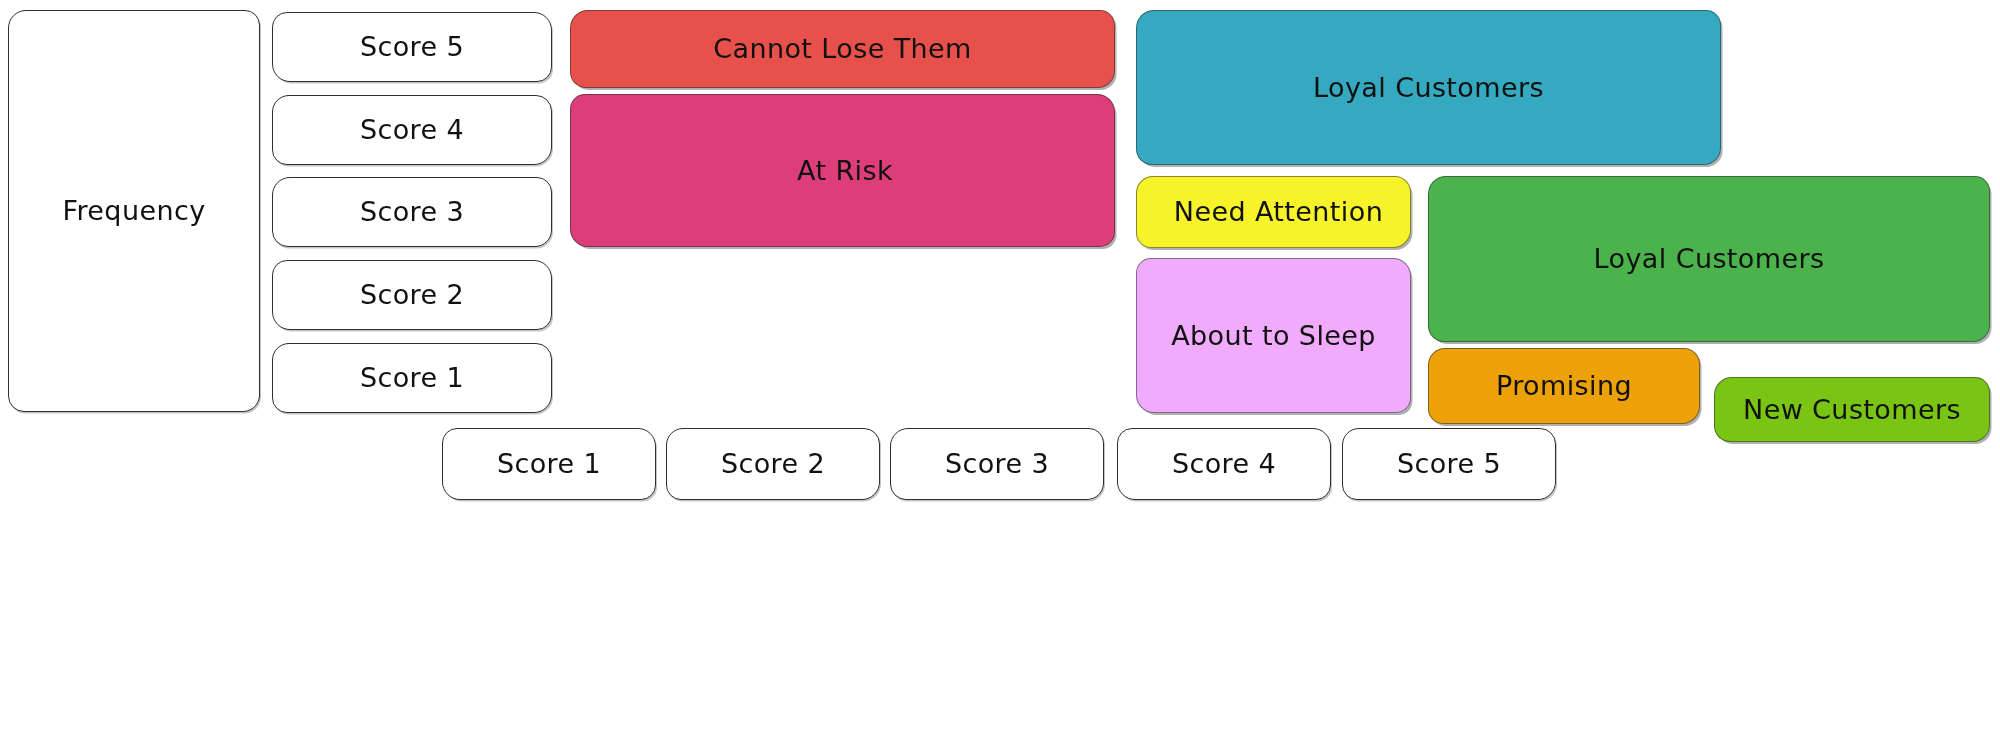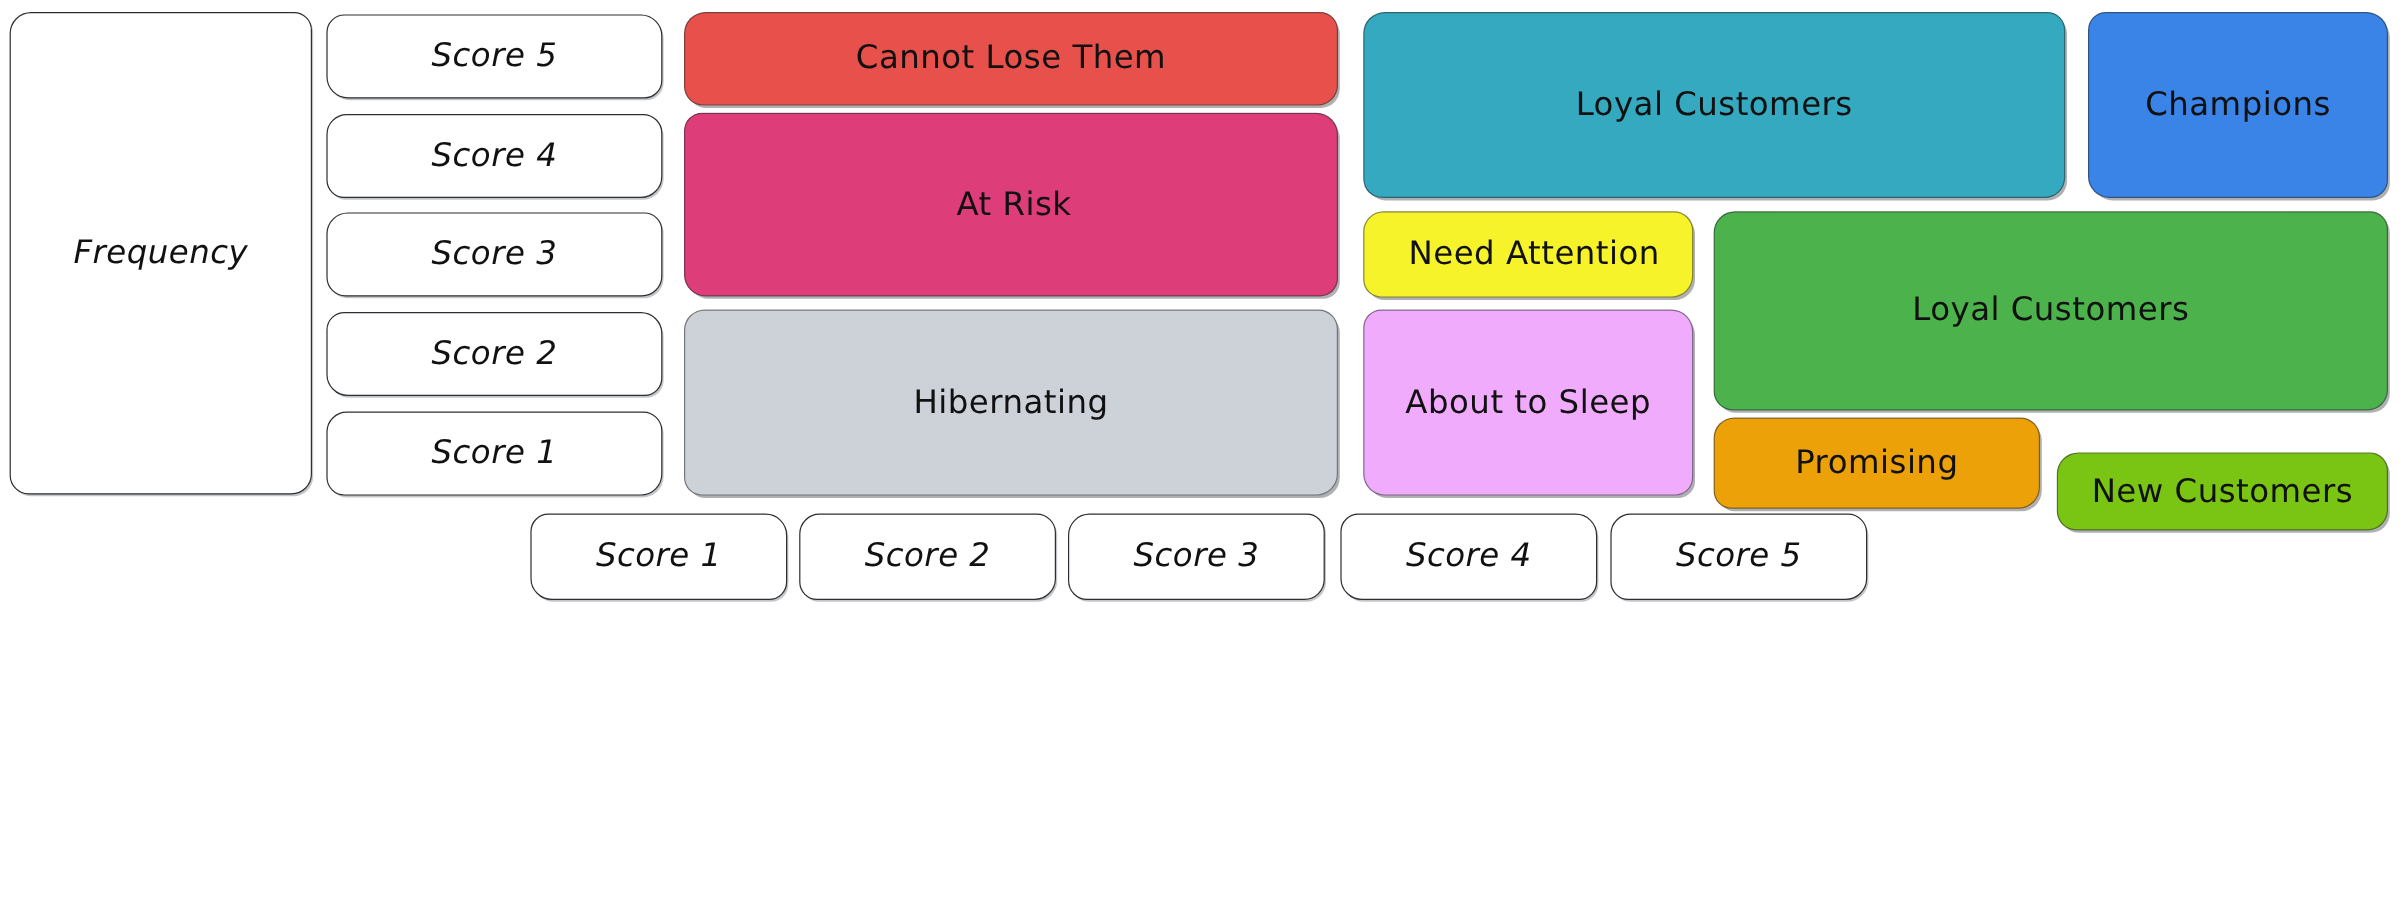--- a/index.html
+++ b/index.html
@@ -35,21 +35,20 @@
     letter-spacing: 0.4px;
     line-height: 1.15;
     padding: 4px 10px;
   }
 
   
   .box.plain {
     background: #ffffff;
     border: 1.7px solid #2b2f33;
     box-shadow: 1.5px 2px 0 -0.5px rgba(60,64,68,0.30);
-    font-style: italic;
   }
 
   
   .box.filled {
     border: 1.5px solid rgba(40,44,48,0.55);
     box-shadow: 2.5px 3px 0 -1px rgba(55,58,62,0.40);
     text-align: center;
   }
 
   .label {
@@ -88,31 +87,25 @@
   </div>
 
   <div class="box filled r1" style="left:570px; top:10px; width:545px; height:78px; background:#e8514b;">
     <span class="label">Cannot Lose Them</span>
   </div>
 
   <div class="box filled r2" style="left:570px; top:94px; width:545px; height:153px; background:#dd3d79;padding-left:15px;">
     <span class="label">At Risk</span>
   </div>
 
-  <div class="box filled r3" style="left:570px; top:258px; width:545px; height:155px; background:#cdd2d9;">
-    <span class="label">Hibernating</span>
-  </div>
 
   <div class="box filled r1" style="left:1136px; top:10px; width:585px; height:155px; background:#34a9bf;">
     <span class="label">Loyal Customers</span>
   </div>
 
-  <div class="box filled r2" style="left:1740px; top:10px; width:250px; height:155px; background:#3a84e8;">
-    <span class="label">Champions</span>
-  </div>
 
   <div class="box filled r3" style="left:1136px; top:176px; width:275px; height:72px; background:#f7f32b;padding-left:20px;">
     <span class="label">Need Attention</span>
   </div>
 
   <div class="box filled r1" style="left:1428px; top:176px; width:562px; height:166px; background:#4cb34c;">
     <span class="label">Loyal Customers</span>
   </div>
 
   <div class="box filled r2" style="left:1136px; top:258px; width:275px; height:155px; background:#f0abfc;">

